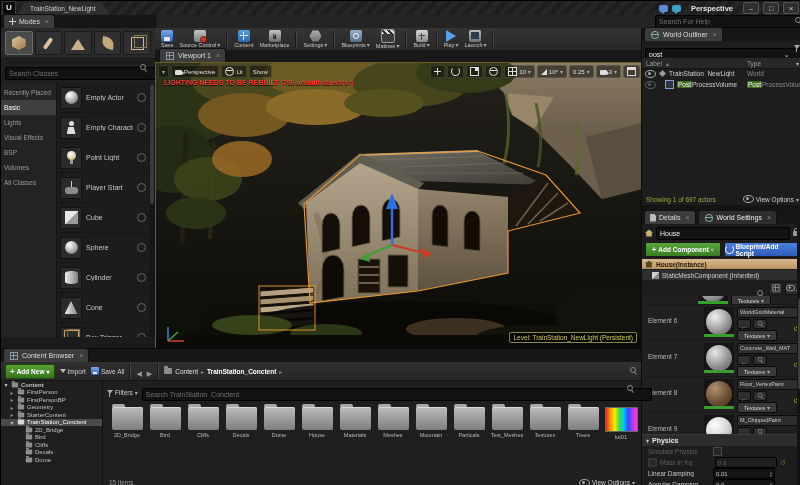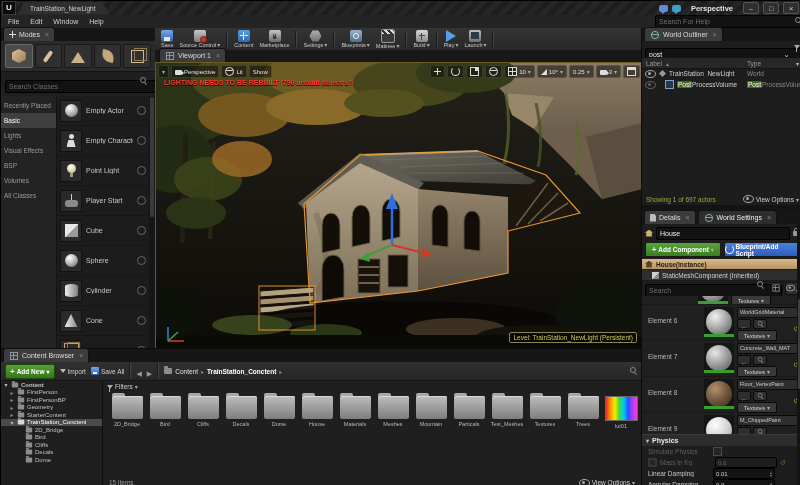--- a/index.html
+++ b/index.html
@@ -70,21 +70,21 @@
   .bub.b2{background:#3f9ec4;}.bub.b2::after{border-top:2px solid #3f9ec4;}
   #apptitle{font-size:7.5px;font-weight:bold;color:#e4e4e4;margin:0 6px;}
   .winbtn{width:14px;height:10px;background:#2f2f2f;border:1px solid #555;border-radius:2px;
           display:inline-flex;align-items:center;justify-content:center;}
   #menubar{left:0;top:14px;width:800px;height:13px;background:#242424;display:flex;align-items:center;gap:11px;padding-left:7px;border-bottom:1px solid #141414;}
   .menuitem{font-size:7px;color:#cfcfcf;}
   #helpsearch{position:absolute;right:3px;top:0px;width:150px;display:flex;align-items:center;}
   #helpsearch .i-search{position:absolute;right:3px;top:2px;}
 
   
-  #modes{left:0;top:27px;width:154px;height:320px;background:#a3a3a3;border-right:1px solid #0c0c0c;}
+  #modes{left:0;top:14px;width:154px;height:320px;background:#a3a3a3;border-right:1px solid #0c0c0c;}
   .ptabs{height:13px;background:#161616;display:flex;align-items:flex-end;padding-left:2px;}
   #modetools{display:flex;gap:2px;padding:3px 4px;background:#2a2a2a;border-bottom:1px solid #141414;}
   .mtool{width:26px;height:22px;background:#303030;border:1px solid #1a1a1a;border-radius:2px;display:flex;align-items:center;justify-content:center;}
   .mtool.active{background:#4a4a4a;border-color:#6a6a6a;}
   .mi{position:relative;width:14px;height:14px;}
   .mi-place{background:linear-gradient(135deg,#e0c49a,#9a7a52);clip-path:polygon(0 25%,50% 0,100% 25%,100% 75%,50% 100%,0 75%);}
   .mi-paint{background:#d8c0a0;width:4px;height:13px;border-radius:2px;transform:rotate(35deg);margin:0 5px;}
   .mi-land{width:0;height:0;border-left:7px solid transparent;border-right:7px solid transparent;border-bottom:11px solid #c8b08a;margin-top:3px;}
   .mi-fol{background:#c2a878;border-radius:0 70% 0 70%;width:12px;height:12px;transform:rotate(10deg);}
   .mi-geo{border:1px solid #d0b890;width:11px;height:11px;position:relative;}
@@ -721,21 +721,20 @@
     <div id="dinst" class="rp nw">
       <span class="i-house" style="background:#5a4520"></span>
       <span>House(Instance)</span>
     </div>
     <div id="dcomp" class="rp nw">
       <span class="i-cube"></span>
       <span>StaticMeshComponent (Inherited)</span>
     </div>
     <div id="dsearch" class="rp">
       <div class="sfield">
-        <input class="input" readonly="" placeholder="Search" style="">
         <span class="i-search"></span>
       </div>
       <span class="sqbtn">
           <span class="i-grid" style="transform:scale(.7)"></span>
         </span>
       <span class="sqbtn">
           <span class="i-eye" style="transform:scale(.8)"></span>
           <span class="g-caret"></span>
         </span>
     </div>
@@ -983,20 +982,24 @@
 
         </div>
       </div>
       <div id="cbright">
         <div id="filterrow">
           <div id="filters">
               <span class="i-funnel"></span>
               <span>Filters</span>
               <span class="g-caret"></span>
             </div>
+          <div id="cbsearch">
+            <input class="input" readonly="" placeholder="Search TrainStation_Conctent" style="">
+            <span class="i-search"></span>
+          </div>
         </div>
         <div id="tiles">
           <div class="tile">
               <div class="folder-big"></div>
               <div class="tname">2D_Bridge</div>
             </div>
           <div class="tile">
               <div class="folder-big"></div>
               <div class="tname">Bird</div>
             </div>

